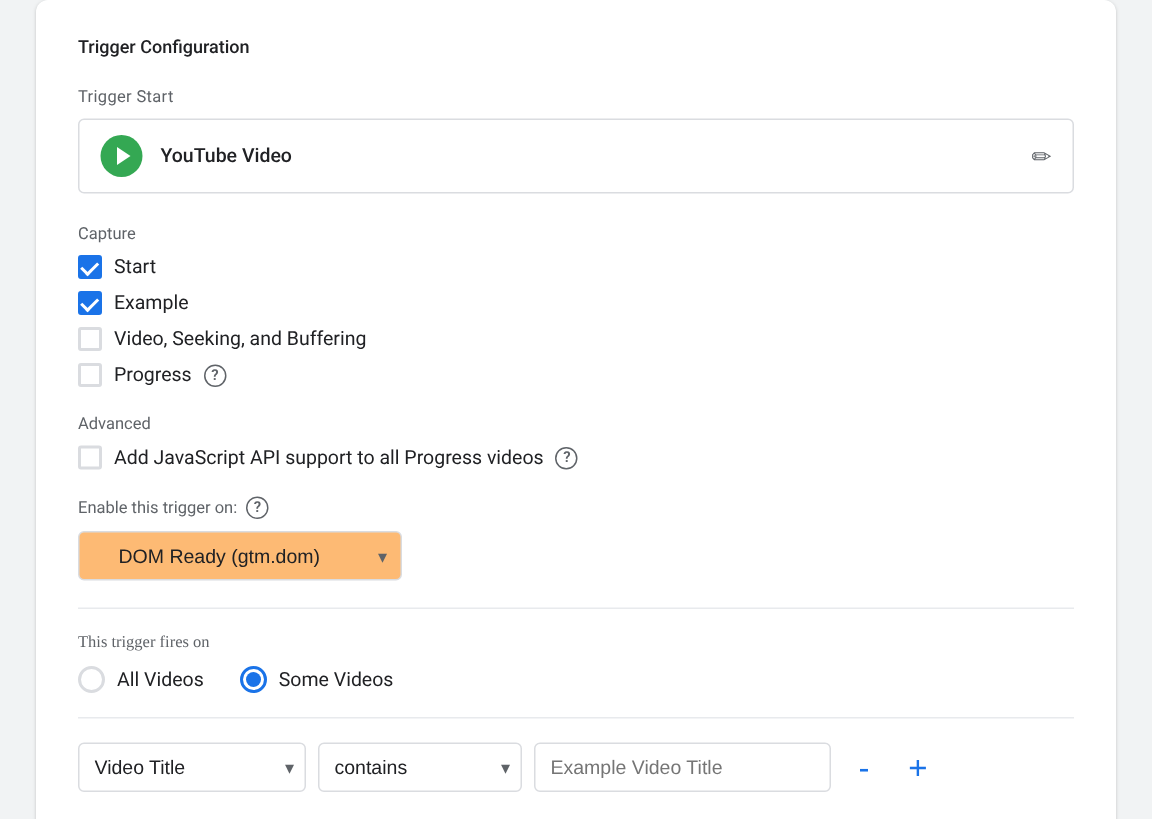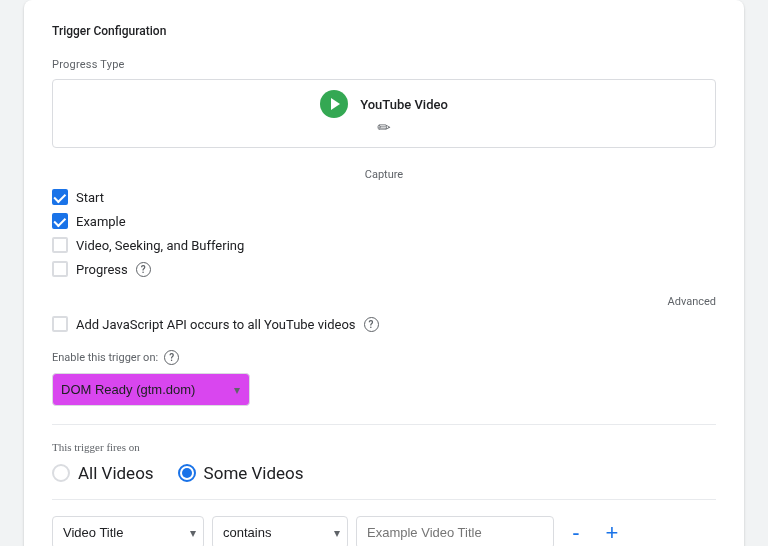--- a/index.html
+++ b/index.html
@@ -34,21 +34,20 @@
       letter-spacing: 0.02em;
     }
     .trigger-type-box {
       border: 1px solid #dadce0;
       border-radius: 4px;
       padding: 10px 14px;
       display: flex;
       align-items: center;
       justify-content: space-between;
       margin-bottom: 20px;
-      flex-direction: column;
     }
     .trigger-type-left {
       display: flex;
       align-items: center;
       gap: 12px;
     }
     .play-icon {
       width: 28px;
       height: 28px;
       background: #34a853;
@@ -69,21 +68,20 @@
       color: #202124;
       font-weight: 500;
     }
     .edit-icon {
       color: #5f6368;
       cursor: pointer;
       font-size: 16px;
     }
     .capture-section {
       margin-bottom: 18px;
-      text-align: center;
     }
     .capture-label {
       font-size: 11px;
       color: #5f6368;
       margin-bottom: 8px;
     }
     .checkbox-row {
       display: flex;
       align-items: center;
       gap: 8px;
@@ -135,45 +133,44 @@
       cursor: pointer;
       flex-shrink: 0;
     }
     .advanced-section {
       margin-bottom: 18px;
     }
     .advanced-label {
       font-size: 11px;
       color: #5f6368;
       margin-bottom: 8px;
-      text-align: right;
     }
     .enable-trigger-section {
       margin-bottom: 18px;
     }
     .enable-trigger-label {
       font-size: 11px;
       color: #5f6368;
       margin-bottom: 8px;
       display: flex;
       align-items: center;
       gap: 6px;
     }
     .select-wrapper {
       position: relative;
       display: inline-block;
     }
     .select-dropdown {
       appearance: none;
       border: 1px solid #dadce0;
       border-radius: 4px;
-      padding: 8px 32px 8px 8px;
-      font-size: 13px;
-      color: #202124;
-      background: #d946ef;
+      padding: 8px 32px 8px 26px;
+      font-size: 13px;
+      color: #202124;
+      background: #fdba74;
       cursor: pointer;
       min-width: 180px;
       outline: none;
     }
     .select-arrow {
       position: absolute;
       right: 10px;
       top: 50%;
       transform: translateY(-50%);
       pointer-events: none;
@@ -213,21 +210,21 @@
     .radio-outer.selected {
       border-color: #1a73e8;
     }
     .radio-inner {
       width: 10px;
       height: 10px;
       border-radius: 50%;
       background: #1a73e8;
     }
     .radio-label {
-      font-size: 17px;
+      font-size: 13px;
       color: #202124;
     }
     .conditions-text {
       font-size: 11px;
       color: #5f6368;
       margin-bottom: 10px;
     }
     .conditions-row {
       display: flex;
       align-items: center;
@@ -286,21 +283,21 @@
       border-top: 1px solid #e8eaed;
       margin: 16px 0;
     }
   </style>
 </head>
 <body>
 
 <div class="card">
   <div class="card-title">Trigger Configuration</div>
 
-  <div class="section-label">Progress Type</div>
+  <div class="section-label">Trigger Start</div>
   <div class="trigger-type-box">
     <div class="trigger-type-left">
       <div class="play-icon"></div>
       <span class="trigger-type-name">YouTube Video</span>
     </div>
     <span class="edit-icon">✏</span>
   </div>
 
   <div class="capture-section">
     <div class="capture-label">Capture</div>
@@ -329,21 +326,21 @@
       </label>
       <span class="help-icon">?</span>
     </div>
   </div>
 
   <div class="advanced-section">
     <div class="advanced-label">Advanced</div>
     <div class="checkbox-row">
       <label>
         <span class="checkbox-custom"></span>
-        <span>Add JavaScript API occurs to all YouTube videos</span>
+        <span>Add JavaScript API support to all Progress videos</span>
       </label>
       <span class="help-icon">?</span>
     </div>
   </div>
 
   <div class="enable-trigger-section">
     <div class="enable-trigger-label">
       <span>Enable this trigger on:</span>
       <span class="help-icon">?</span>
     </div>

